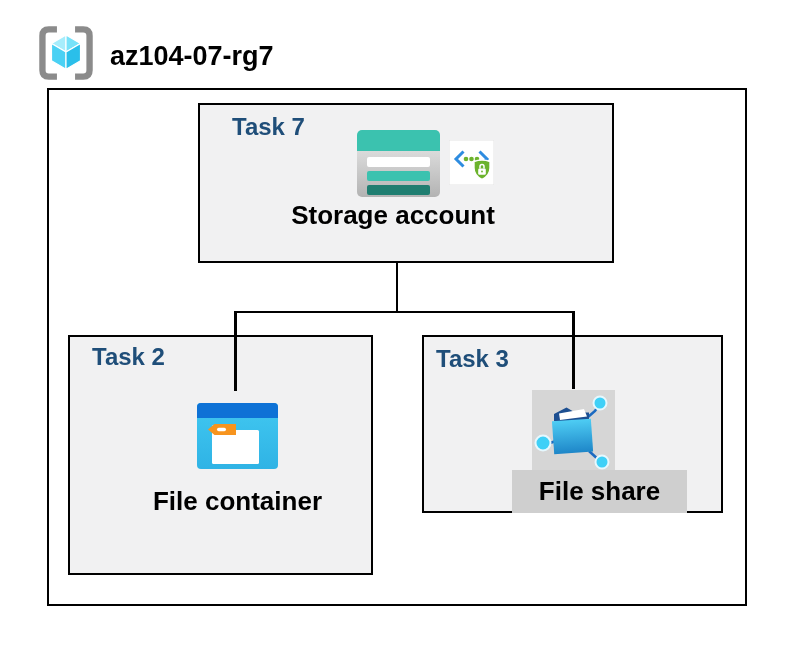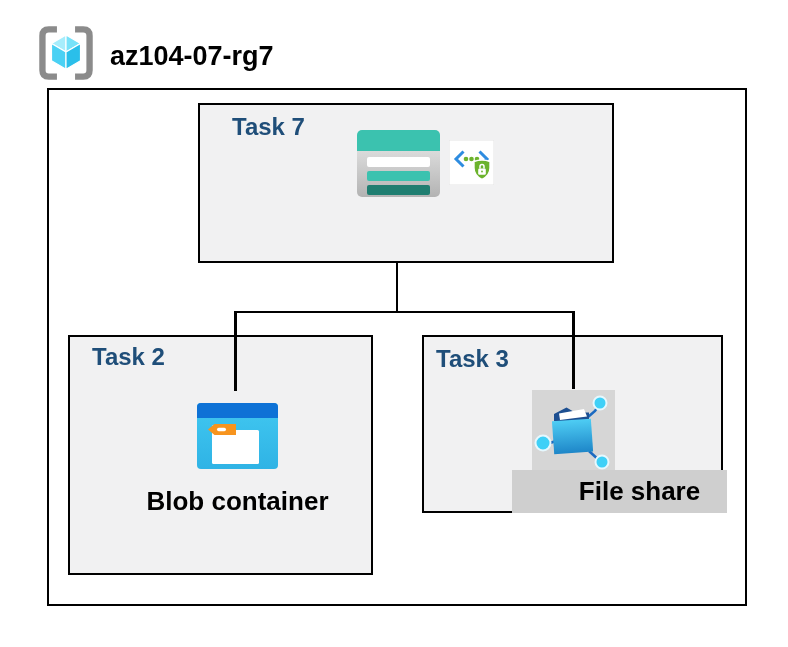--- a/index.html
+++ b/index.html
@@ -40,21 +40,21 @@
   #task1 .item-label{left:-13px;top:95px;width:100%;}
   #task2 .item-label{left:17px;top:149px;width:100%;}
 
   .icon{position:absolute;display:block;}
   .storage-icon{left:157px;top:25px;width:83px;height:67px;}
   .sas-icon{left:249px;top:35px;width:45px;height:45px;}
   .blob-icon{left:127px;top:66px;width:81px;height:66px;}
   .fs-icon{left:108px;top:53px;width:83px;height:80px;}
   .fs-label{position:absolute;left:88px;top:133px;width:175px;height:43px;
             background:var(--fs_label_gray);display:flex;align-items:center;
-            justify-content:center;font-size:26px;font-weight:700;color:#000;padding-left:40px;}
+            justify-content:center;font-size:26px;font-weight:700;color:#000;}
 
   .line{position:absolute;background:#000;z-index:5;}
   #line-v1{left:395.5px;top:262px;width:2.5px;height:50px;}
   #line-h {left:234px;top:310.5px;width:341px;height:2.5px;}
   #line-v2{left:234px;top:311px;width:2.5px;height:80px;}
   #line-v3{left:572px;top:311px;width:2.5px;height:78px;}
 
   svg{display:block;width:100%;height:100%;}
 </style>
 </head>
@@ -107,20 +107,21 @@
         <path d="M30.5 11.5 L38 19 L30.5 26.5" fill="none" stroke="var(--sas_blue)" stroke-width="3"></path>
         <circle cx="17" cy="19" r="2.3" fill="var(--sas_green)"></circle>
         <circle cx="22.5" cy="19" r="2.3" fill="var(--sas_green)"></circle>
         <circle cx="28" cy="19" r="2.3" fill="var(--sas_green)"></circle>
         <path d="M25 21.5 Q33 18.5 41 21.5 L41 28 Q41 35.5 33 39.5 Q25 35.5 25 28 Z" fill="var(--sas_green)" stroke="#ffffff" stroke-width="1.4"></path>
         <path d="M31 28.5 V26.6 A2 2 0 0 1 35 26.6 V28.5" fill="none" stroke="#ffffff" stroke-width="1.5"></path>
         <rect x="29.2" y="28.5" width="7.6" height="6.2" rx="1.2" fill="#ffffff"></rect>
         <circle cx="33" cy="31.5" r="0.9" fill="var(--sas_green)"></circle>
       </svg>
     </span>
+    <div class="item-label">Storage account</div>
   </div>
 
   <div class="task-box" id="task2">
     <span class="task-label">Task 2</span>
     <span class="icon blob-icon">
       <svg viewBox="0 0 81 66">
         <defs>
           <linearGradient id="blobG" x1="0" y1="0" x2="0" y2="1">
             <stop offset="0" stop-color="#41c8f1"></stop>
             <stop offset="1" stop-color="#2fb3e5"></stop>
@@ -132,21 +133,21 @@
         <g clip-path="url(#blobC)">
           <rect width="81" height="66" fill="url(#blobG)"></rect>
           <rect width="81" height="15" fill="var(--blob_bar_blue)"></rect>
           <rect x="15" y="22" width="17" height="7" rx="1.5" fill="#ffffff"></rect>
           <rect x="15" y="27" width="47" height="34" rx="1.5" fill="#ffffff"></rect>
           <polygon points="11,26.5 17.5,21 39,21 39,32 17.5,32" fill="var(--tag_orange)"></polygon>
           <rect x="20" y="24.8" width="9" height="3.4" rx="1.7" fill="#ffffff"></rect>
         </g>
       </svg>
     </span>
-    <div class="item-label">Blob container</div>
+    <div class="item-label">File container</div>
   </div>
 
   <div class="task-box" id="task3">
     <span class="task-label">Task 3</span>
     <span class="icon fs-icon">
       <svg viewBox="0 0 83 80">
         <defs>
           <linearGradient id="fsG" x1="0" y1="0" x2="0" y2="1">
             <stop offset="0" stop-color="#4ecdf4"></stop>
             <stop offset="1" stop-color="#1e86c8"></stop>

